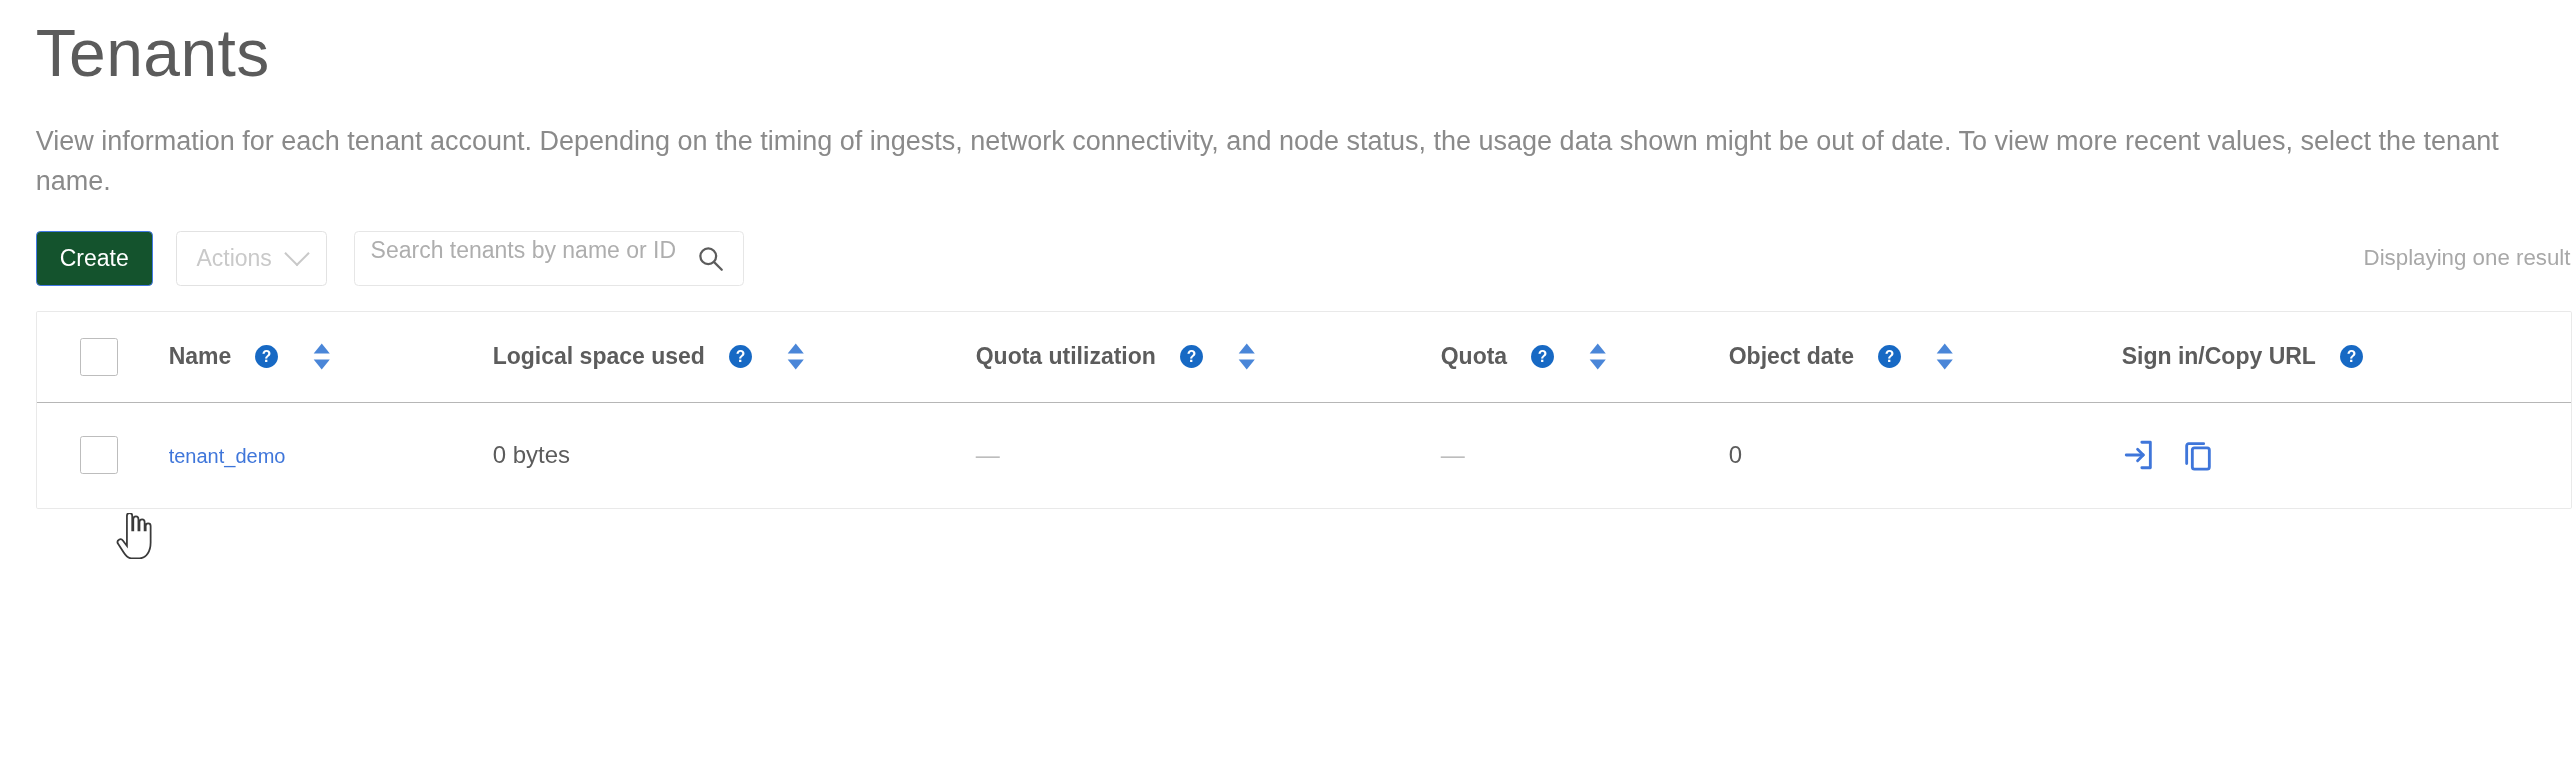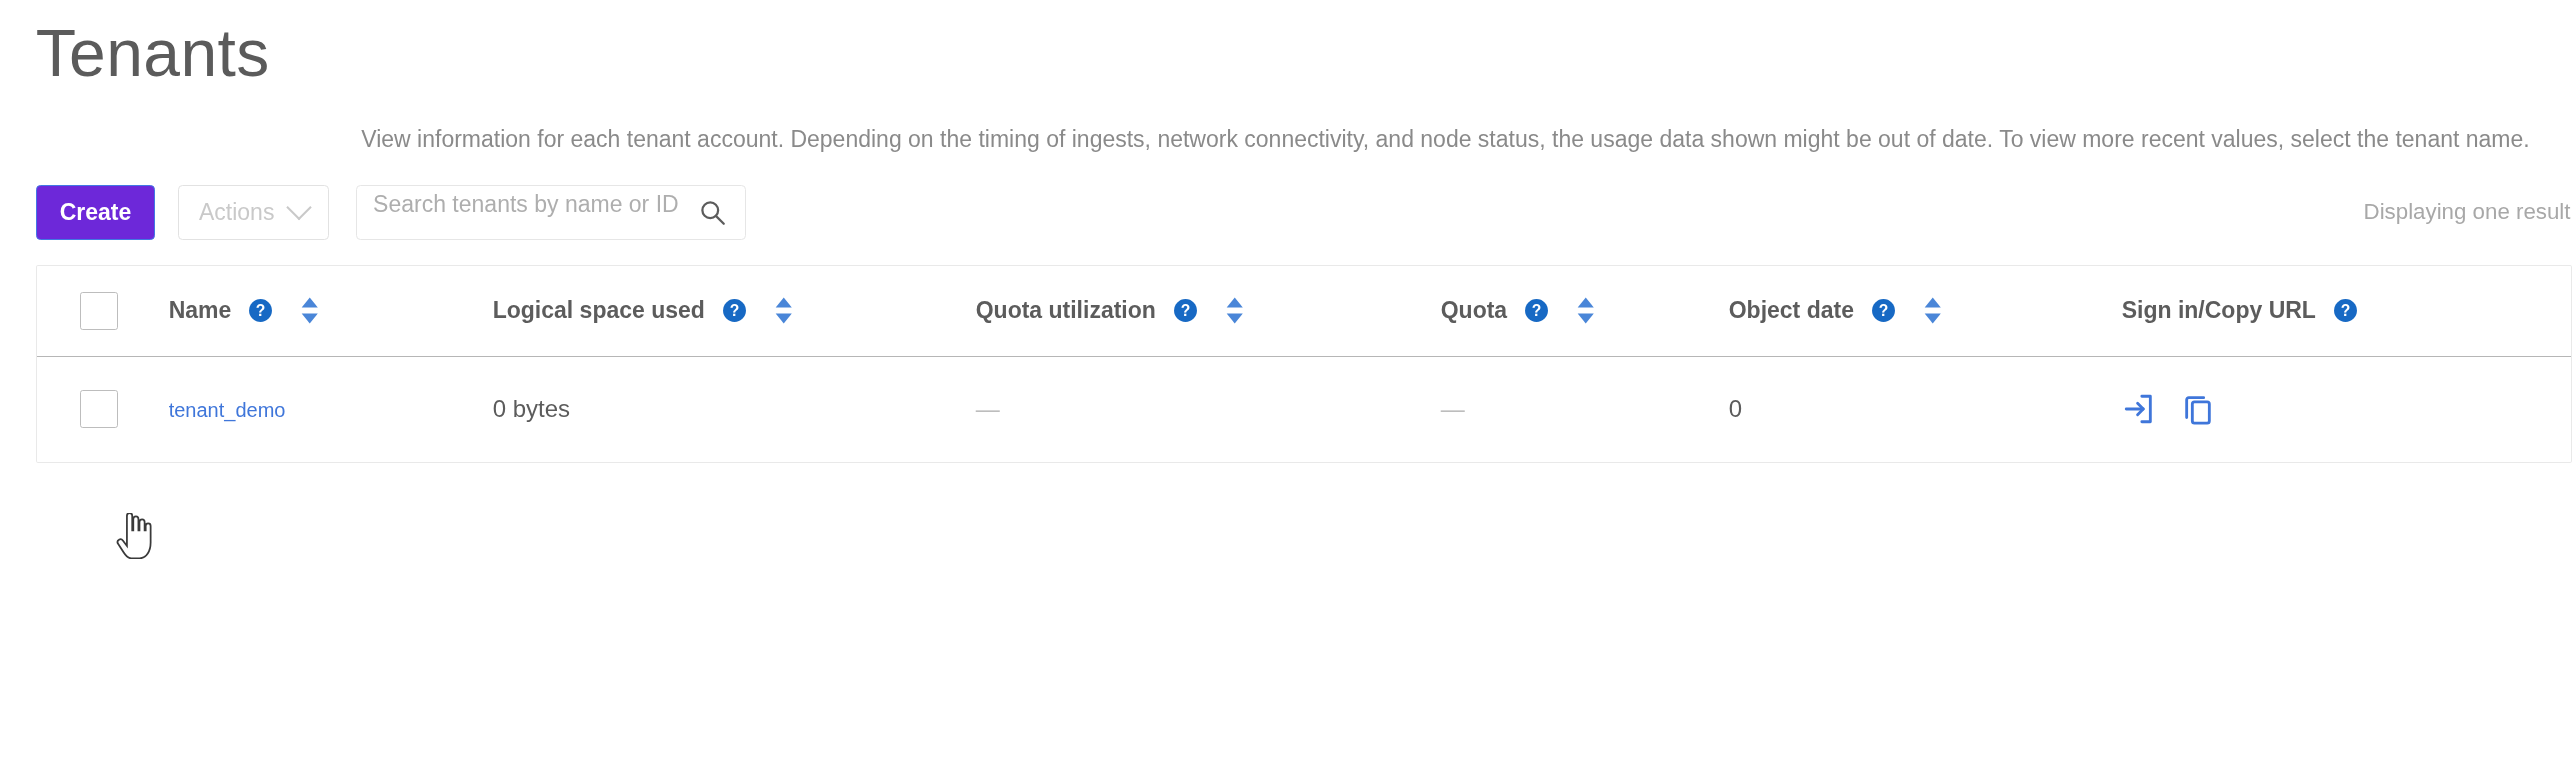--- a/index.html
+++ b/index.html
@@ -30,27 +30,26 @@
     font-weight: 300;
     color: #5b5b5b;
     letter-spacing: 0.4px;
     line-height: 1;
     margin: 19.7px 0 0 0;
     padding: 0;
   }
 
   
   .page-desc {
-    font-size: 23px;
+    font-size: 27px;
     font-weight: 400;
     color: #8a8a8a;
     line-height: 1.48;
     max-width: 2494px;
     margin: 36px 0 0 0;
-    text-align: right;
   }
 
   
   .toolbar {
     margin-top: 29px;
     display: flex;
     align-items: center;
     height: 55px;
   }
   .btn {
@@ -60,24 +59,24 @@
     font-size: 23px;
     font-family: "Liberation Sans", sans-serif;
     display: inline-flex;
     align-items: center;
     justify-content: center;
     padding: 0 23px;
     cursor: pointer;
     white-space: nowrap;
   }
   .btn-primary {
-    background: #6d28d9;
+    background: #14532d;
     color: #ffffff;
     border: 0.9px solid #4278e4;
-    font-weight: 700;
+    font-weight: 400;
   }
   .btn-secondary {
     background: #ffffff;
     color: #3f76da;
     border: 0.9px solid #9cb8e8;
     margin-left: 18px;
   }
   .btn-disabled {
     background: #ffffff;
     color: #c9c9c9;
@@ -167,21 +166,21 @@
   .col-name   { width: 324px; }
   .col-space  { width: 483px; }
   .col-qutil  { width: 465px; }
   .col-quota  { width: 288px; }
   .col-objcnt { width: 393px; }
   .col-signin { width: auto; }
 
   .th-inner, .td-inner {
     display: flex;
     align-items: center;
-    gap: 17px;
+    gap: 23px;
   }
 
   .checkbox {
     box-sizing: border-box;
     width: 38px;
     height: 38px;
     border: 1.8px solid #bdbdbd;
     border-radius: 2.7px;
     background: #fff;
     margin-left: 43px;

